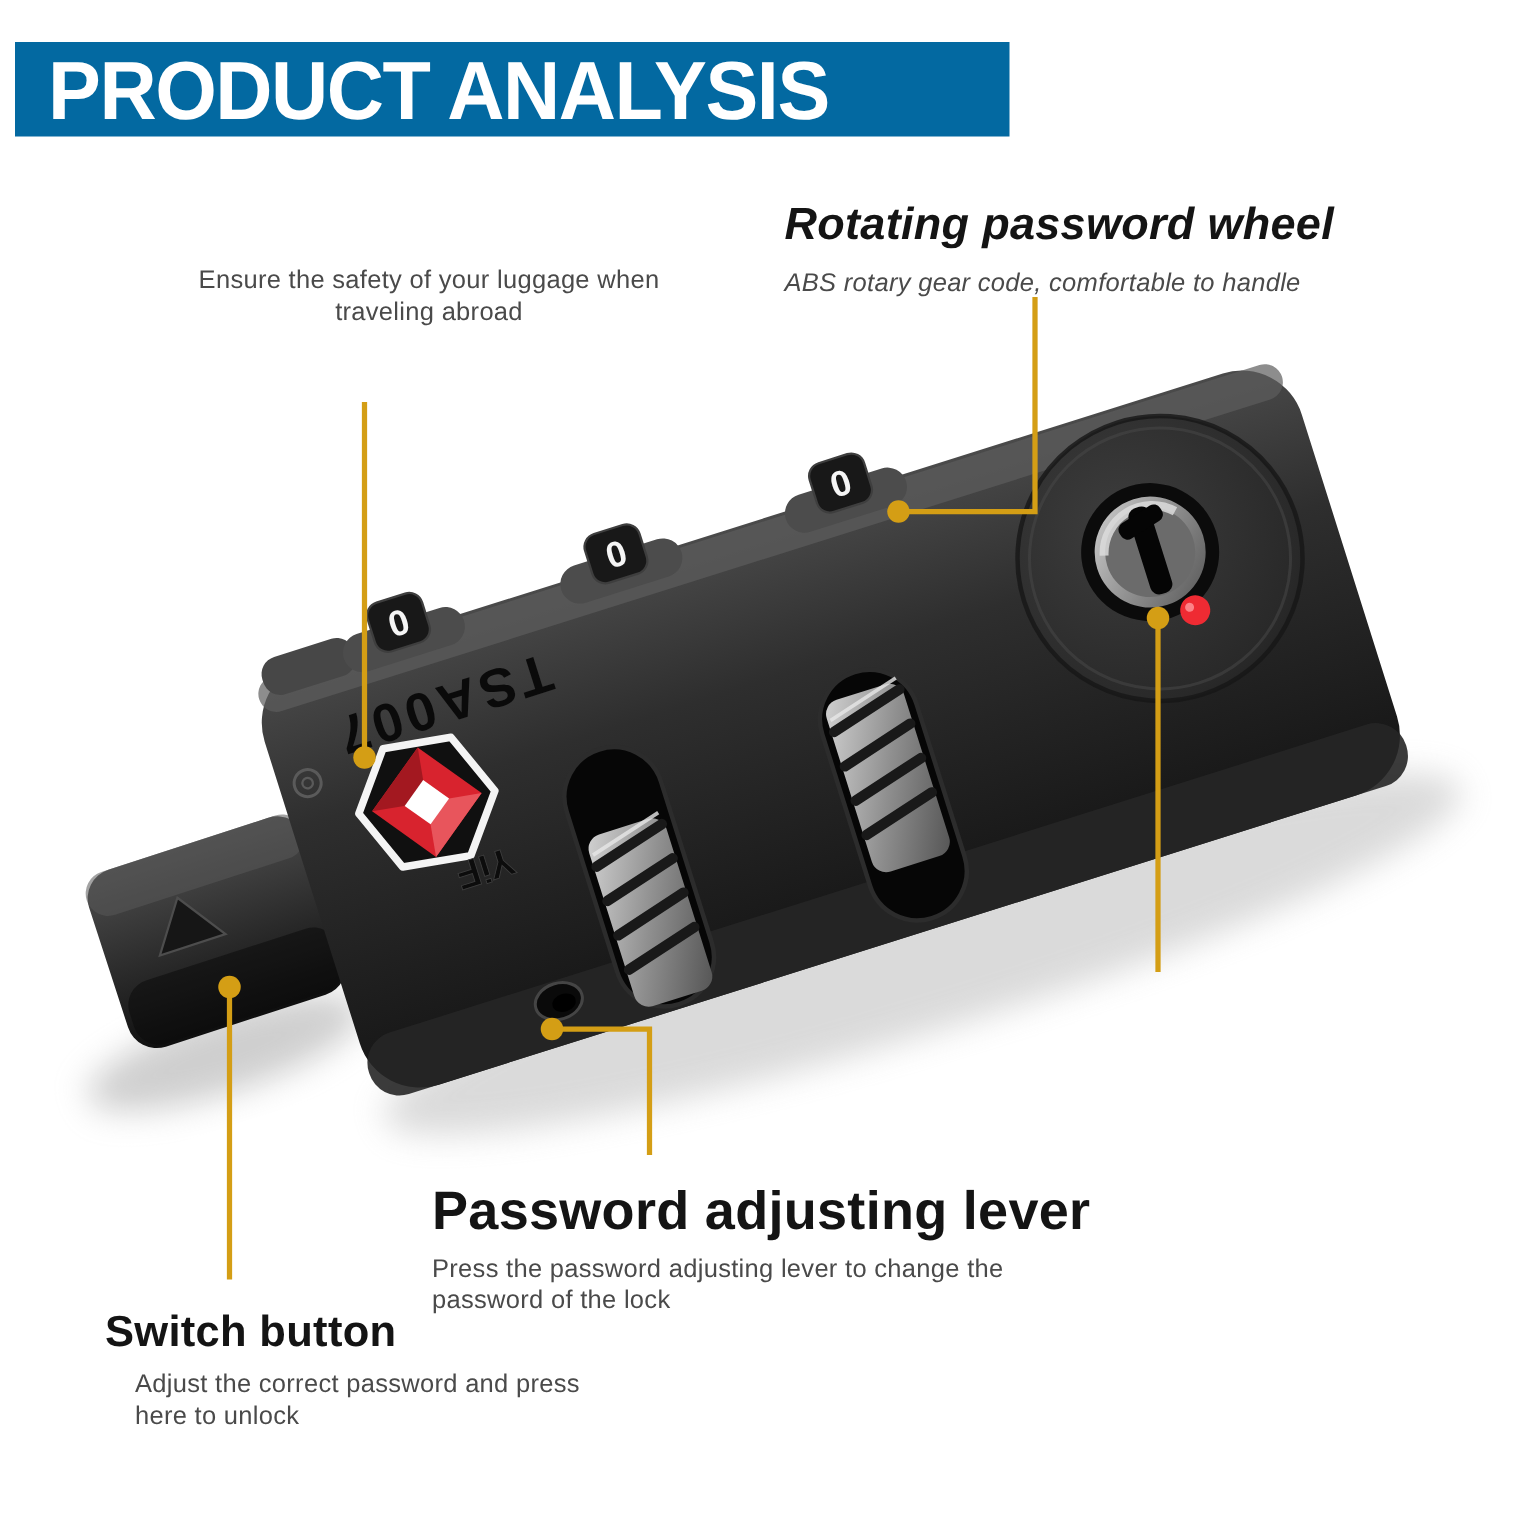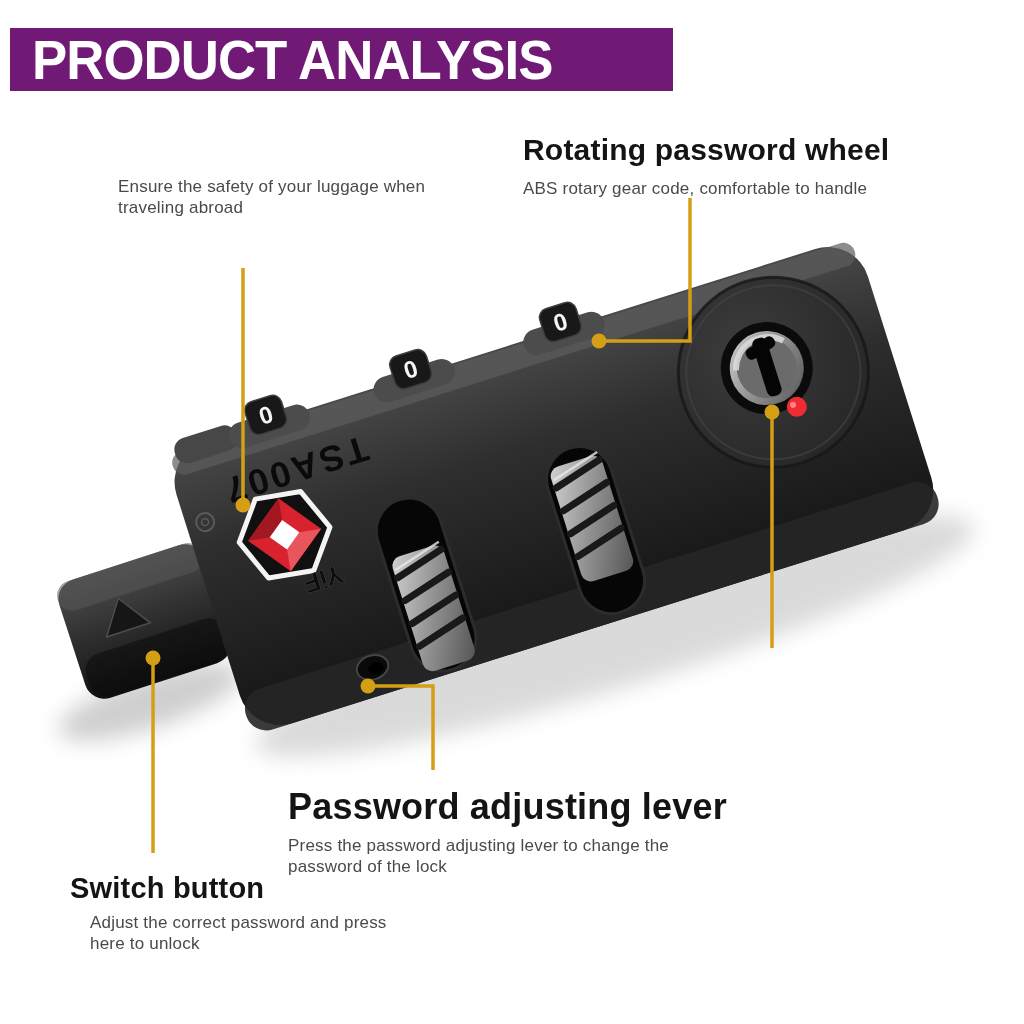--- a/index.html
+++ b/index.html
@@ -6,22 +6,22 @@
   .page{position:relative;width:1024px;height:1024px;background:#ffffff;overflow:hidden;
         font-family:"Liberation Sans", sans-serif;}
   .lock-svg{position:absolute;left:0;top:0;width:1024px;height:1024px;z-index:1;}
   .banner{position:absolute;left:10px;top:28px;width:663px;height:63px;z-index:3;
           display:flex;align-items:center;padding-left:22px;box-sizing:border-box;}
   .banner span{color:#fff;font-weight:bold;font-size:55px;letter-spacing:-1px;
                transform:scaleX(.96);transform-origin:left center;white-space:nowrap;}
   .callout{position:absolute;z-index:3;}
   .callout h2{margin:0 0 7px 0;font-size:30px;font-weight:bold;color:#141414;letter-spacing:.2px;}
   .callout p{margin:0;font-size:17px;line-height:1.24;color:#4a4a4a;letter-spacing:.2px;}
-  .co-tsa{left:118px;top:176px;}   .co-tsa p{width:336px;}
-  .co-wheel{left:523px;top:133px;} .co-wheel p{width:390px;margin-top:11px;}
+  .co-tsa{left:118px;top:176px;}   .co-tsa p{width:336px;text-align:center;}
+  .co-wheel{left:523px;top:133px;font-style:italic;} .co-wheel p{width:390px;margin-top:11px;}
   .co-key{left:658px;top:657px;}   .co-key h2{font-size:29px;} .co-key p{width:346px;}
   .co-lever{left:288px;top:786px;} .co-lever h2{font-size:36px;} .co-lever p{width:414px;}
   .co-switch{left:70px;top:872px;} .co-switch h2{font-size:29px;} .co-switch p{width:324px;margin-left:20px;}
 </style>
 </head>
 <body>
 
 <div class="page">
 
   <svg class="lock-svg" viewBox="0 0 1024 1024">
@@ -152,21 +152,21 @@
     </g>
     <g fill="#d49e15">
       <circle cx="243" cy="505" r="7.5"></circle>
       <circle cx="599" cy="341" r="7.5"></circle>
       <circle cx="772" cy="412" r="7.5"></circle>
       <circle cx="368" cy="686" r="7.5"></circle>
       <circle cx="153" cy="658" r="7.5"></circle>
     </g>
   </svg>
 
-  <div class="banner" style="background: #701a75;">
+  <div class="banner" style="background: #0369a1;">
     <span>PRODUCT ANALYSIS</span>
   </div>
 
   <div class="callout co-tsa">
     <p>Ensure the safety of your luggage when traveling abroad</p>
   </div>
 
   <div class="callout co-wheel">
     <h2>Rotating password wheel</h2>
     <p>ABS rotary gear code, comfortable to handle</p>

